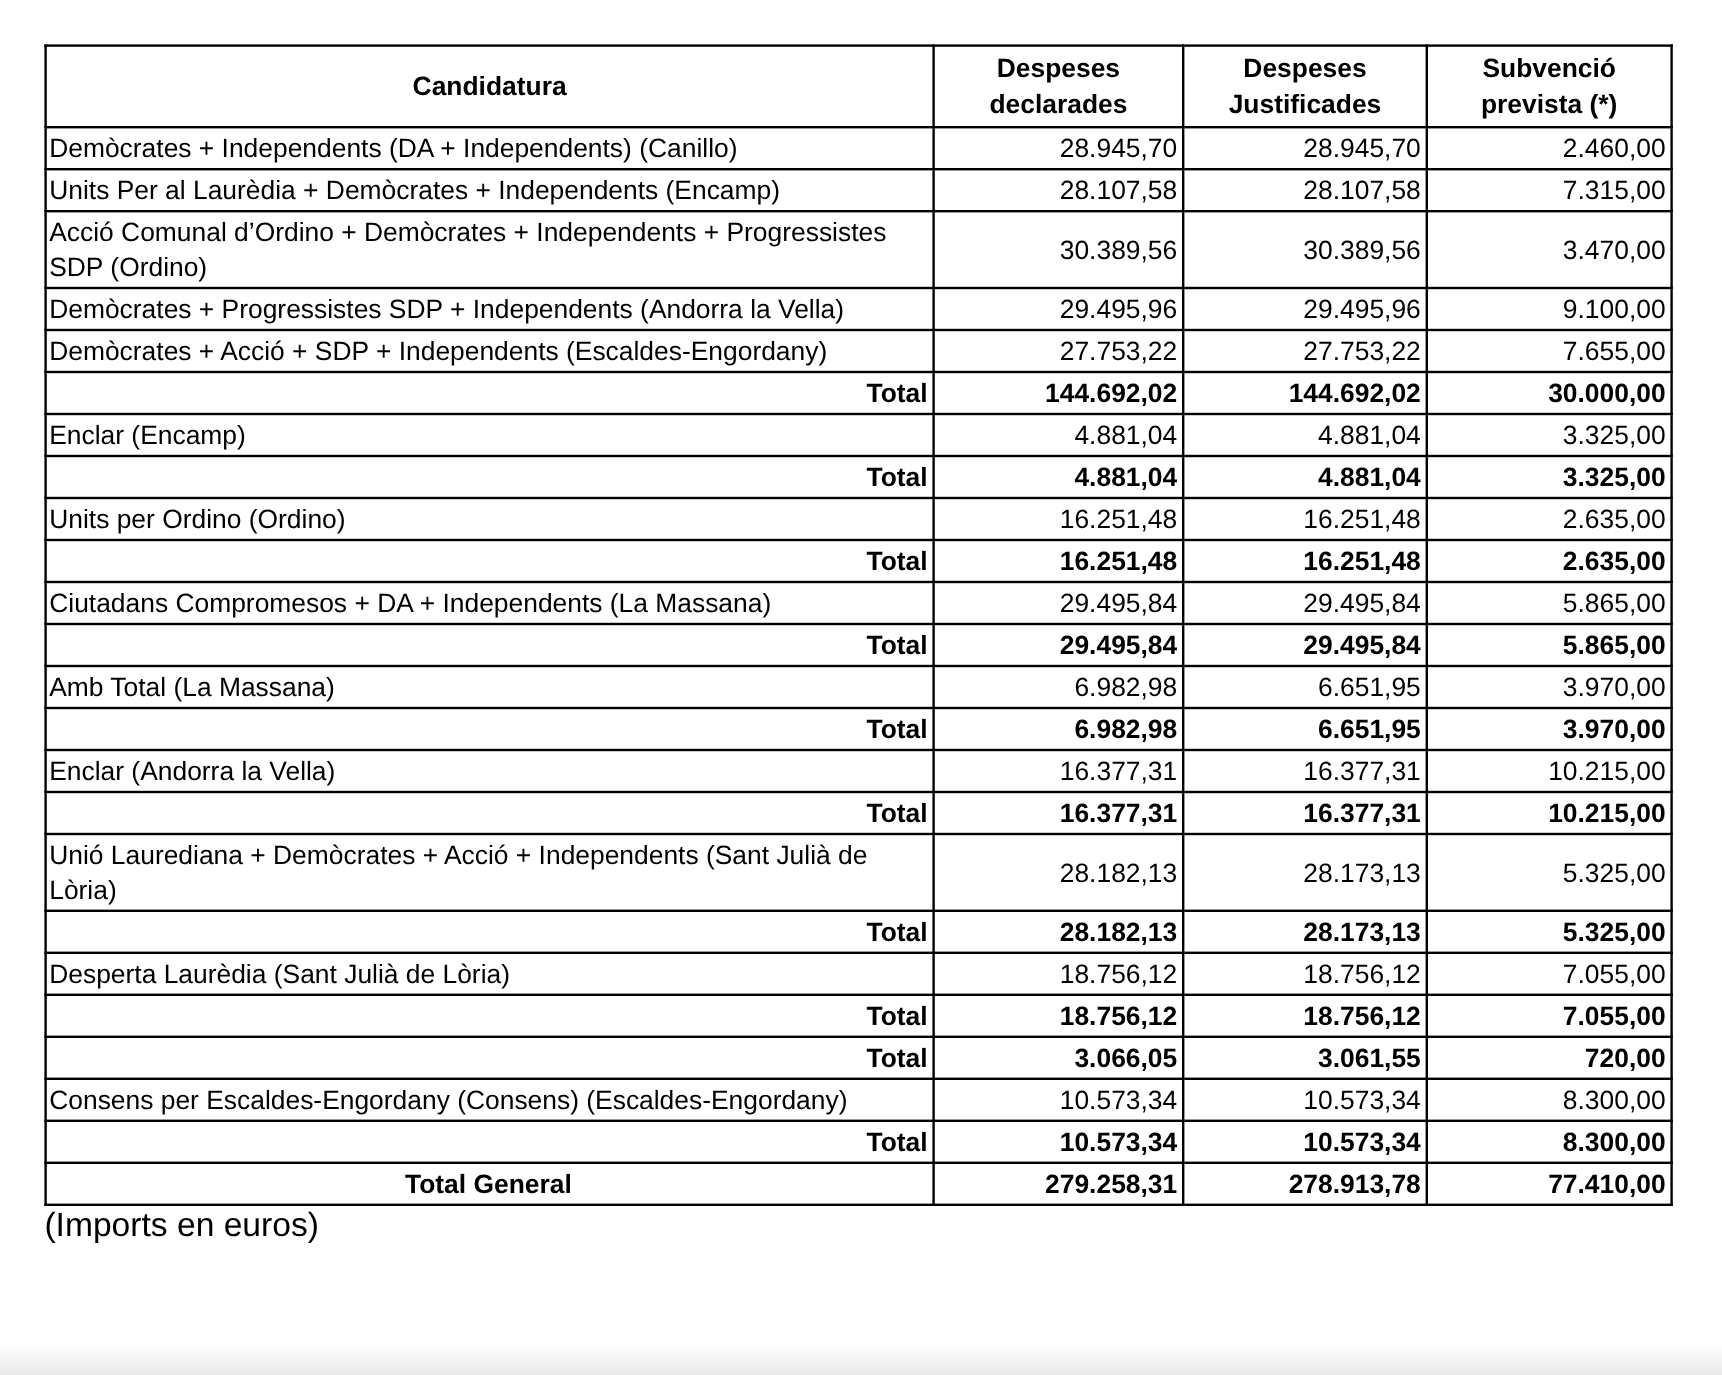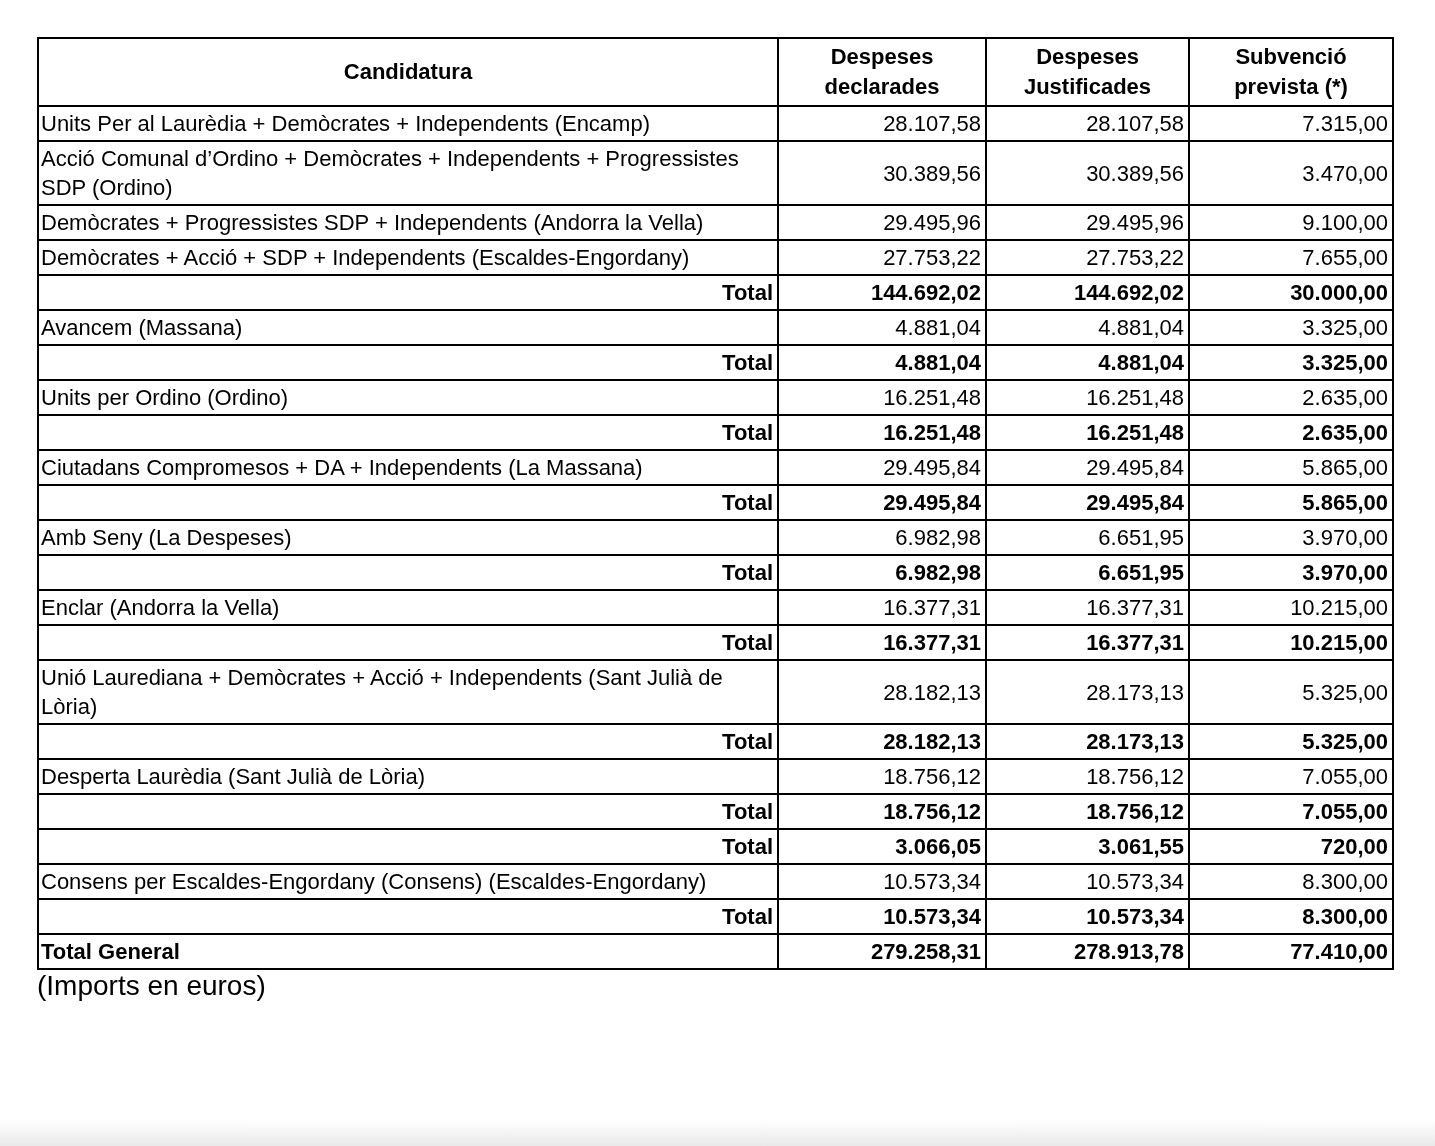--- a/index.html
+++ b/index.html
@@ -35,21 +35,21 @@
   }
   .results-table td {
     line-height: 29px;
     padding: 2px 4px 2px 2px;
   }
   td.cell-label { text-align: left; }
   td.cell-num   { text-align: right; }
   tr.row-total td { font-weight: bold; padding-left: 20px; }
   tr.row-total td.cell-label { text-align: right; }
   tr.row-grand td { font-weight: bold; }
-  tr.row-grand td.cell-label { text-align: left; }
+  tr.row-grand td.cell-label { text-align: center; }
   .footnote {
     font-size: 28px;
     line-height: 28px;
     margin-top: 2px;
     text-align: left;
   }
   .window-bottom-edge {
     position: absolute;
     left: 0; right: 0; bottom: 0;
     height: 26px;
@@ -71,20 +71,26 @@
     <thead>
       <tr>
         <th>Candidatura</th>
         <th>Despeses declarades</th>
         <th>Despeses Justificades</th>
         <th>Subvenció prevista (*)</th>
       </tr>
     </thead>
     <tbody id="table-body">
         <tr class="row-data">
+          <td class="cell-label">Demòcrates + Independents (DA + Independents) (Canillo)</td>
+          <td class="cell-num">28.945,70</td>
+          <td class="cell-num">28.945,70</td>
+          <td class="cell-num">2.460,00</td>
+        </tr>
+        <tr class="row-data">
           <td class="cell-label">Units Per al Laurèdia + Demòcrates + Independents (Encamp)</td>
           <td class="cell-num">28.107,58</td>
           <td class="cell-num">28.107,58</td>
           <td class="cell-num">7.315,00</td>
         </tr>
         <tr class="row-data">
           <td class="cell-label">Acció Comunal d’Ordino + Demòcrates + Independents + Progressistes SDP (Ordino)</td>
           <td class="cell-num">30.389,56</td>
           <td class="cell-num">30.389,56</td>
           <td class="cell-num">3.470,00</td>
@@ -101,21 +107,21 @@
           <td class="cell-num">27.753,22</td>
           <td class="cell-num">7.655,00</td>
         </tr>
         <tr class="row-total">
           <td class="cell-label">Total</td>
           <td class="cell-num">144.692,02</td>
           <td class="cell-num">144.692,02</td>
           <td class="cell-num">30.000,00</td>
         </tr>
         <tr class="row-data">
-          <td class="cell-label">Avancem (Massana)</td>
+          <td class="cell-label">Enclar (Encamp)</td>
           <td class="cell-num">4.881,04</td>
           <td class="cell-num">4.881,04</td>
           <td class="cell-num">3.325,00</td>
         </tr>
         <tr class="row-total">
           <td class="cell-label">Total</td>
           <td class="cell-num">4.881,04</td>
           <td class="cell-num">4.881,04</td>
           <td class="cell-num">3.325,00</td>
         </tr>
@@ -137,21 +143,21 @@
           <td class="cell-num">29.495,84</td>
           <td class="cell-num">5.865,00</td>
         </tr>
         <tr class="row-total">
           <td class="cell-label">Total</td>
           <td class="cell-num">29.495,84</td>
           <td class="cell-num">29.495,84</td>
           <td class="cell-num">5.865,00</td>
         </tr>
         <tr class="row-data">
-          <td class="cell-label">Amb Seny (La Despeses)</td>
+          <td class="cell-label">Amb Total (La Massana)</td>
           <td class="cell-num">6.982,98</td>
           <td class="cell-num">6.651,95</td>
           <td class="cell-num">3.970,00</td>
         </tr>
         <tr class="row-total">
           <td class="cell-label">Total</td>
           <td class="cell-num">6.982,98</td>
           <td class="cell-num">6.651,95</td>
           <td class="cell-num">3.970,00</td>
         </tr>

